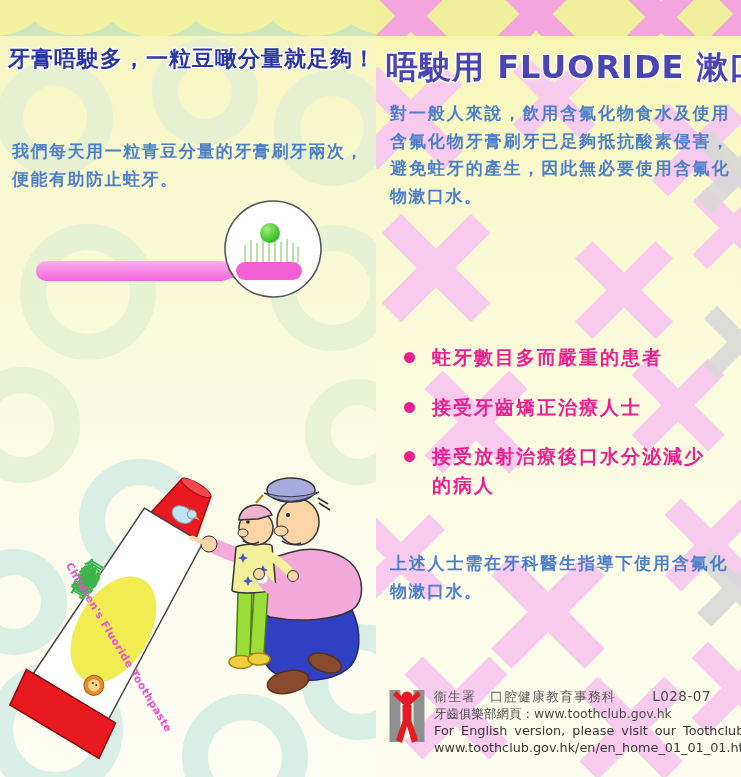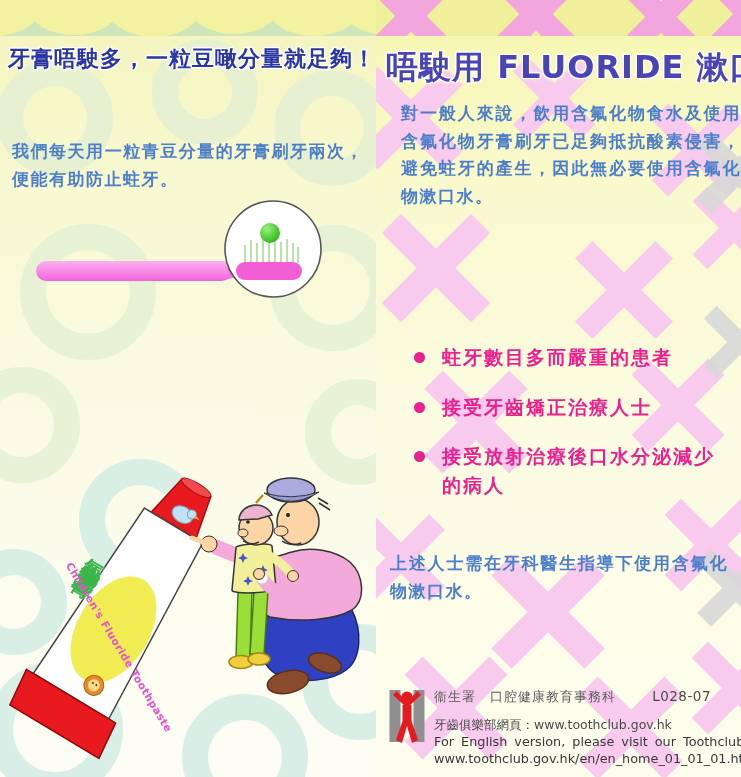--- a/index.html
+++ b/index.html
@@ -23,25 +23,25 @@
   }
   #left-title{left:8px;top:44px;font-size:22px;color:#2c35a4;}
   #right-title{left:10px;top:46px;font-size:32px;color:#4a44b4;}
 
   .body-text{
     position:absolute;margin:0;color:#4d7ecb;font-size:17px;line-height:1.62;
     letter-spacing:1.5px;text-align:justify;font-weight:600;
   }
   #left-para1{left:12px;top:98px;width:352px;margin-top:40px;}
   #left-para2{left:12px;top:342px;width:354px;}
-  #right-para1{left:25px;top:100px;width:340px;}
+  #right-para1{left:14px;top:100px;width:340px;}
   #right-para2{left:14px;top:228px;width:340px;}
   #right-para3{left:14px;top:531px;width:338px;margin-top:19px;}
 
-  #bullet-list{position:absolute;left:38px;top:343px;width:316px;display:flex;flex-direction:column;gap:21px;}
+  #bullet-list{position:absolute;left:28px;top:343px;width:316px;display:flex;flex-direction:column;gap:21px;}
   .bullet-row{display:flex;gap:17px;align-items:flex-start;}
   .bullet-dot{flex:0 0 11px;width:11px;height:11px;border-radius:50%;background:#ec1f8f;margin-top:9px;}
   .bullet-text{color:#ec1f8f;font-size:19px;font-weight:bold;line-height:1.5;letter-spacing:2px;}
 
   
   #tube-label-zh{
     position:absolute;left:92px;top:547px;writing-mode:vertical-rl;text-orientation:upright;
     transform:rotate(31deg);transform-origin:top center;
     color:#3cb54a;font-weight:bold;font-size:22px;letter-spacing:3px;
     text-shadow:0 0 2px #fff;
@@ -50,21 +50,21 @@
     position:absolute;left:74px;top:560px;transform:rotate(59deg);transform-origin:left top;
     color:#e94fd0;font-weight:bold;font-size:10.5px;letter-spacing:0.5px;white-space:nowrap;
   }
 
   
   #footer{position:absolute;left:0;top:686px;width:365px;}
   #footer-logo{position:absolute;left:13px;top:2px;}
   #footer-text{position:absolute;left:58px;top:2px;width:280px;}
   .f-line{margin:0;line-height:17px;white-space:nowrap;}
   #footer-org{font-size:13px;color:#5a5a5a;letter-spacing:1px;}
-  #footer-toothclub{font-size:12.5px;color:#4a4a4a;margin-top:11px;}
+  #footer-toothclub{font-size:12.5px;color:#4a4a4a;}
   #footer-english{font-size:12.8px;color:#383838;word-spacing:3px;}
   #footer-url{font-size:12.8px;color:#383838;}
   #footer-code{position:absolute;right:30px;top:2px;font-size:13.5px;color:#4a4a4a;letter-spacing:0.5px;}
 </style>
 </head>
 <body>
 
 <svg width="0" height="0" style="position:absolute" aria-hidden="true">
   <defs>
     <g id="xm">

